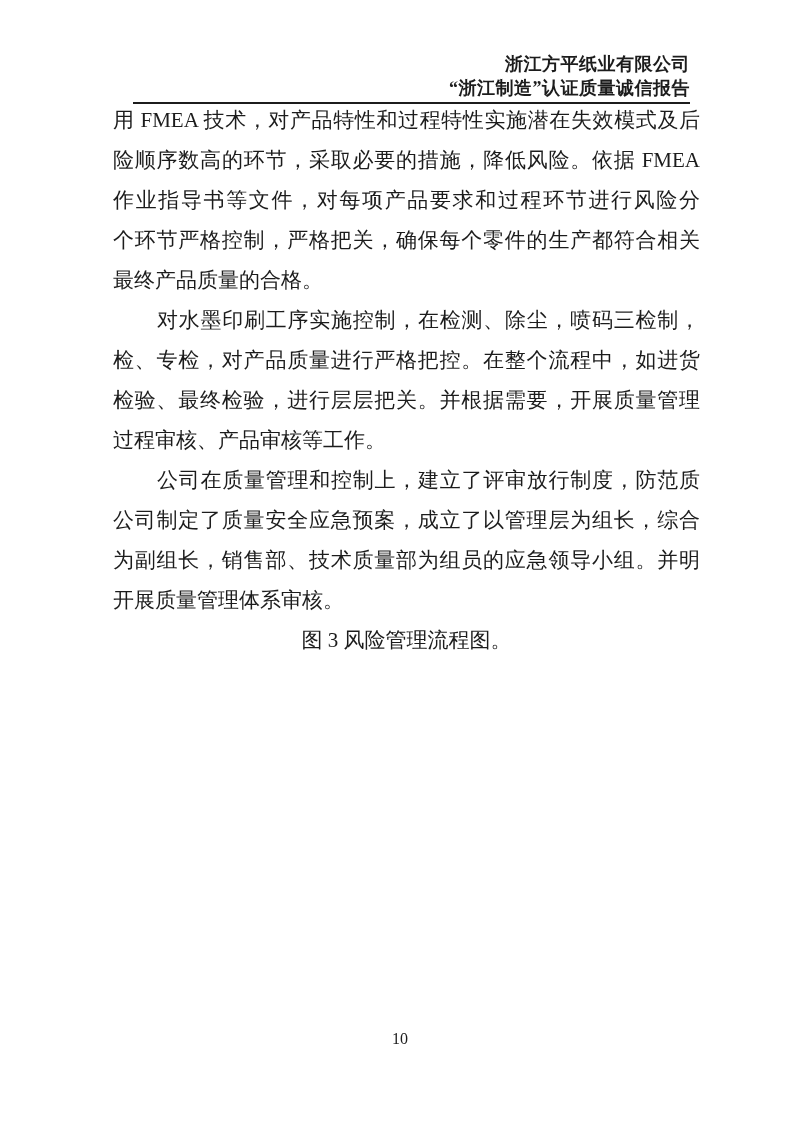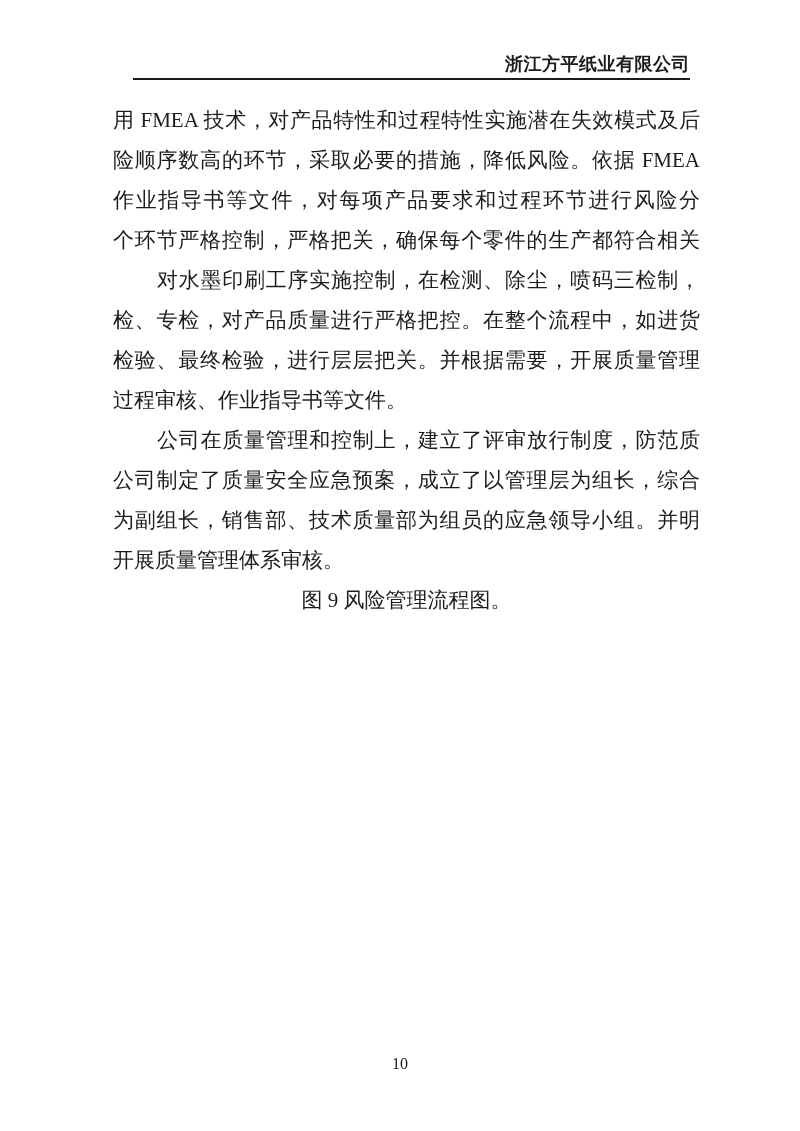--- a/index.html
+++ b/index.html
@@ -54,50 +54,51 @@
   .center {
     text-align: center;
   }
   .footer {
     position: absolute;
     left: 0;
     top: 1030px;
     width: 100%;
     text-align: center;
     font-size: 16px;
-    margin-top: 25px;
   }
 </style>
 </head>
 <body>
 
 <div class="page">
 
   <div class="header">
     <span>浙江方平纸业有限公司</span>
+    <span>“浙江制造”认证质量诚信报告</span>
   </div>
 
   <div class="content">
 
     <div class="line j">用 FMEA 技术，对产品特性和过程特性实施潜在失效模式及后果分析，对风</div>
     <div class="line j">险顺序数高的环节，采取必要的措施，降低风险。依据 FMEA 编制控制计划、</div>
     <div class="line j">作业指导书等文件，对每项产品要求和过程环节进行风险分析。做到每一</div>
     <div class="line j">个环节严格控制，严格把关，确保每个零件的生产都符合相关要求，确保</div>
+    <div class="line">最终产品质量的合格。</div>
 
     <div class="line j indent">对水墨印刷工序实施控制，在检测、除尘，喷码三检制，即自检、互</div>
     <div class="line j">检、专检，对产品质量进行严格把控。在整个流程中，如进货检验、过程</div>
     <div class="line j">检验、最终检验，进行层层把关。并根据需要，开展质量管理体系审核、</div>
-    <div class="line">过程审核、作业指导书等文件。</div>
+    <div class="line">过程审核、产品审核等工作。</div>
 
     <div class="line j indent">公司在质量管理和控制上，建立了评审放行制度，防范质量安全风险。</div>
     <div class="line j">公司制定了质量安全应急预案，成立了以管理层为组长，综合部、生产部</div>
     <div class="line j">为副组长，销售部、技术质量部为组员的应急领导小组。并明确了应急领</div>
     <div class="line">开展质量管理体系审核。</div>
 
 
-    <div class="line center">图 9 风险管理流程图。</div>
+    <div class="line center">图 3 风险管理流程图。</div>
   </div>
 
   <div class="footer">
     <span>10</span>
   </div>
 
 </div>
 
 </body></html>

